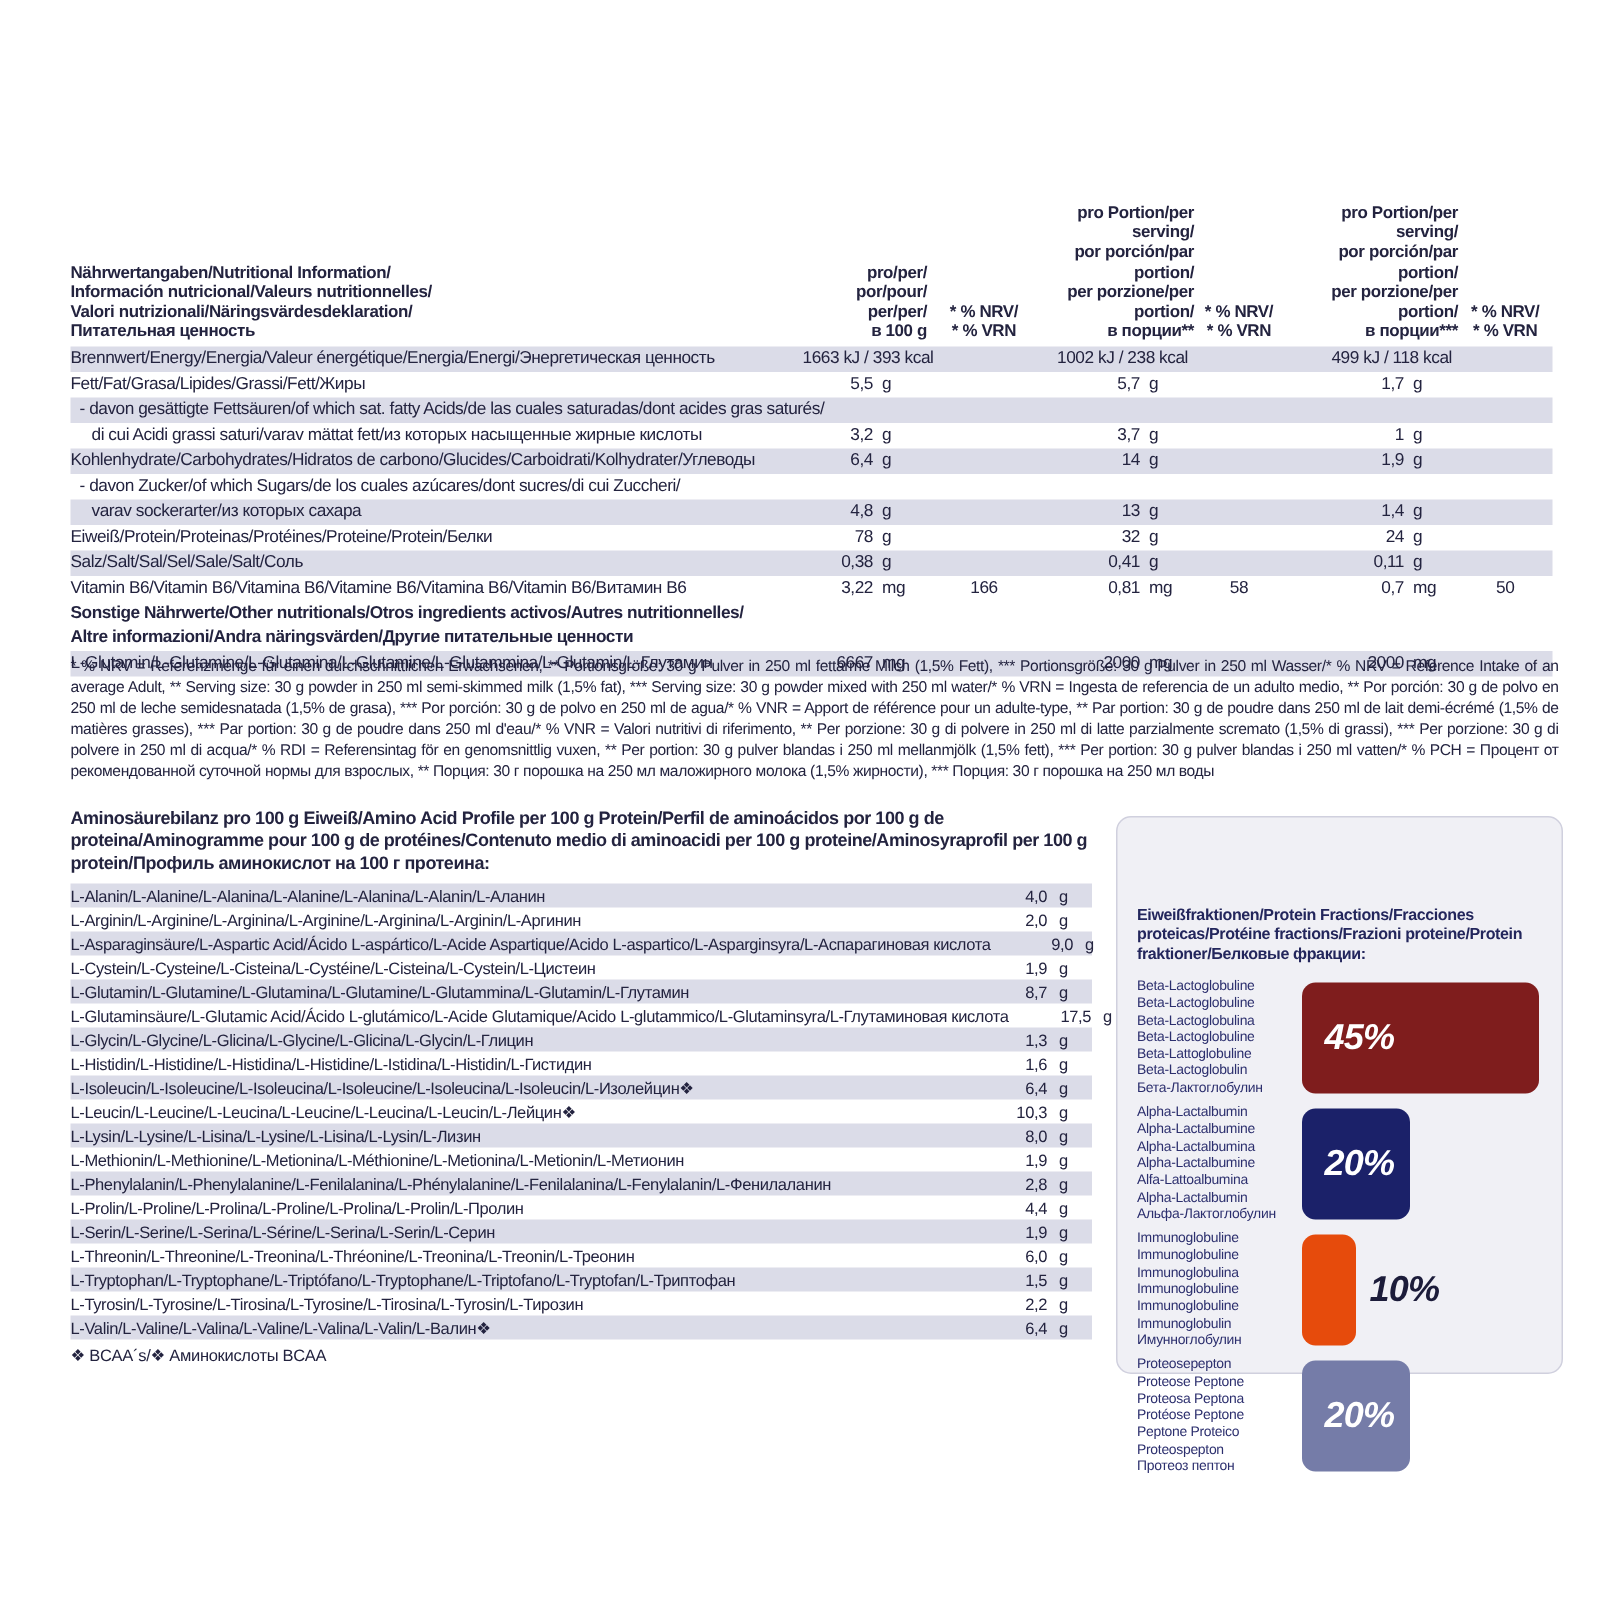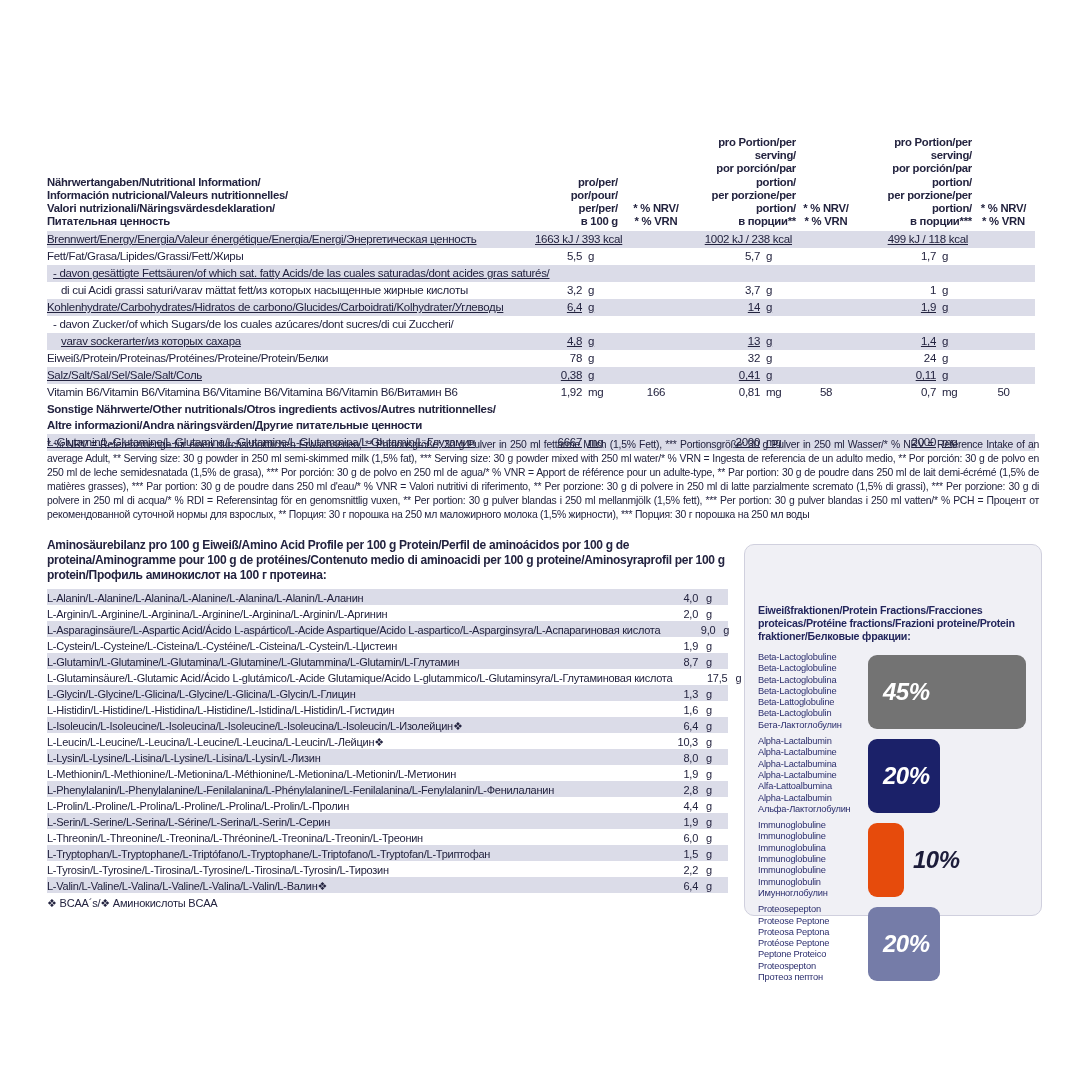--- a/index.html
+++ b/index.html
@@ -14,21 +14,21 @@
   
   .main-table{position:absolute;left:47px;top:136px;width:988px;}
   .tgrid{display:grid;grid-template-columns:1fr 47px 36px 76px 66px 36px 60px 80px 36px 63px;}
   .thead{align-items:end;padding-bottom:3px;}
   .thead .cell{font-weight:bold;font-size:11.3px;line-height:13.2px;letter-spacing:-0.25px;white-space:pre-line;}
   .thead .title{text-align:left;}
   .thead .num-h{text-align:right;grid-column:span 2;}
   .thead .nrv-h{text-align:center;}
   .trow{display:grid;grid-template-columns:1fr 47px 36px 76px 66px 36px 60px 80px 36px 63px;
         min-height:17px;align-items:center;font-size:11.5px;letter-spacing:-0.3px;line-height:17px;}
-  .trow.stripe{background:#dbdce8;text-decoration:underline;}
+  .trow.stripe{background:#dbdce8;}
   .trow .label{white-space:nowrap;overflow:visible;}
   .trow .label.ind1{padding-left:6px;}
   .trow .label.ind2{padding-left:14px;}
   .trow .val{text-align:right;white-space:nowrap;}
   .trow .unit{text-align:left;padding-left:6px;white-space:nowrap;}
   .trow .nrv{text-align:center;white-space:nowrap;}
   .trow .span2{grid-column:span 2;text-align:right;padding-right:4px;white-space:nowrap;}
   .trow.section{min-height:32px;}
   .trow.section .label{grid-column:1 / -1;font-weight:bold;white-space:pre-line;line-height:15.5px;padding:1px 0;}
   .trow.cont .label{grid-column:1 / -1;}
@@ -174,21 +174,21 @@
           <div class="cell nrv"></div>
           <div class="cell val">0,41</div>
           <div class="cell unit">g</div>
           <div class="cell nrv"></div>
           <div class="cell val">0,11</div>
           <div class="cell unit">g</div>
           <div class="cell nrv"></div>
         </div>
         <div class="trow">
           <div class="cell label">Vitamin B6/Vitamin B6/Vitamina B6/Vitamine B6/Vitamina B6/Vitamin B6/Витамин B6</div>
-          <div class="cell val">1,92</div>
+          <div class="cell val">3,22</div>
           <div class="cell unit">mg</div>
           <div class="cell nrv">166</div>
           <div class="cell val">0,81</div>
           <div class="cell unit">mg</div>
           <div class="cell nrv">58</div>
           <div class="cell val">0,7</div>
           <div class="cell unit">mg</div>
           <div class="cell nrv">50</div>
         </div>
         <div class="trow section">
@@ -319,21 +319,21 @@
     <div id="frac-groups">
         <div class="fgroup">
           <div class="flabels">Beta-Lactoglobuline
 Beta-Lactoglobuline
 Beta-Lactoglobulina
 Beta-Lactoglobuline
 Beta-Lattoglobuline
 Beta-Lactoglobulin
 Бета-Лактоглобулин</div>
           <div class="fbarwrap">
-            <div class="fbar" style="width: 158px; background: #737373;">
+            <div class="fbar" style="width: 158px; background: #7f1d1d;">
               <div class="fpct inside">45%</div>
             </div>
           </div>
         </div>
         <div class="fgroup">
           <div class="flabels">Alpha-Lactalbumin
 Alpha-Lactalbumine
 Alpha-Lactalbumina
 Alpha-Lactalbumine
 Alfa-Lattoalbumina

